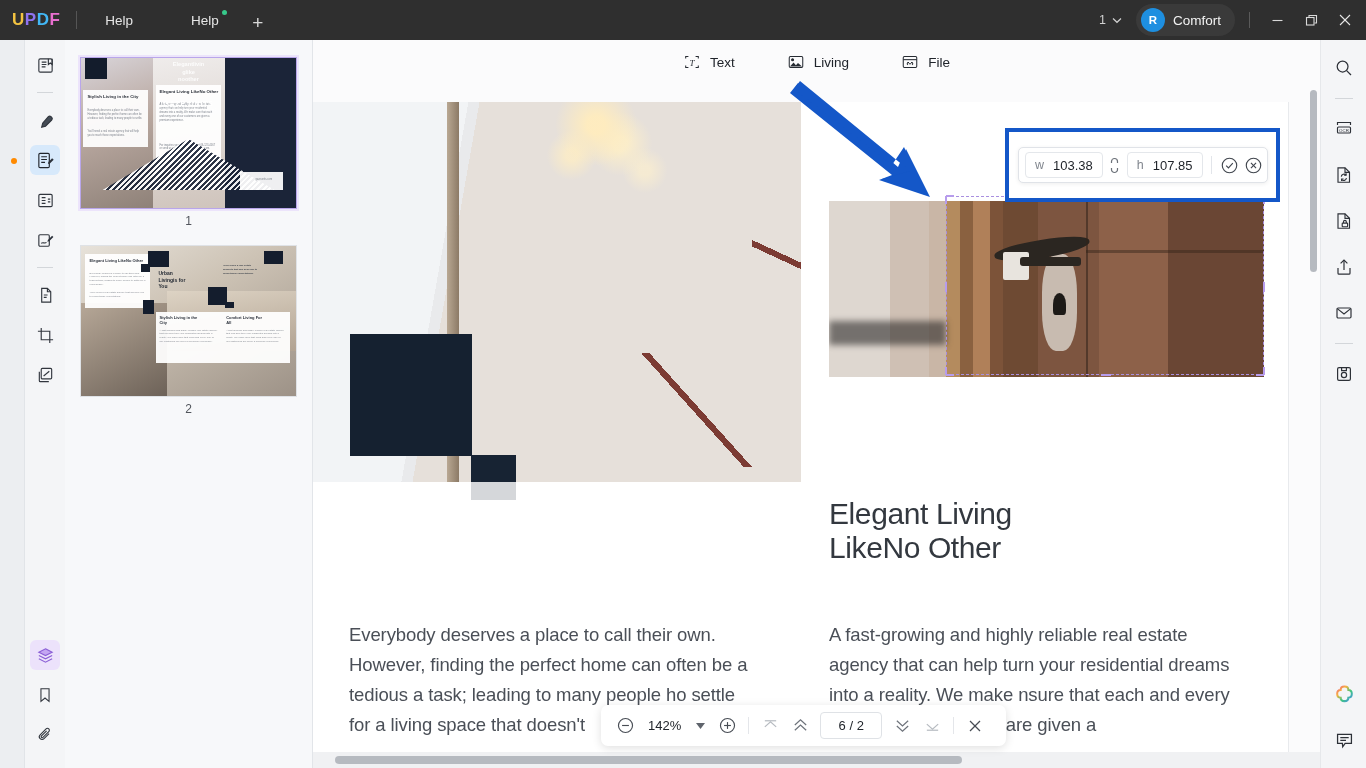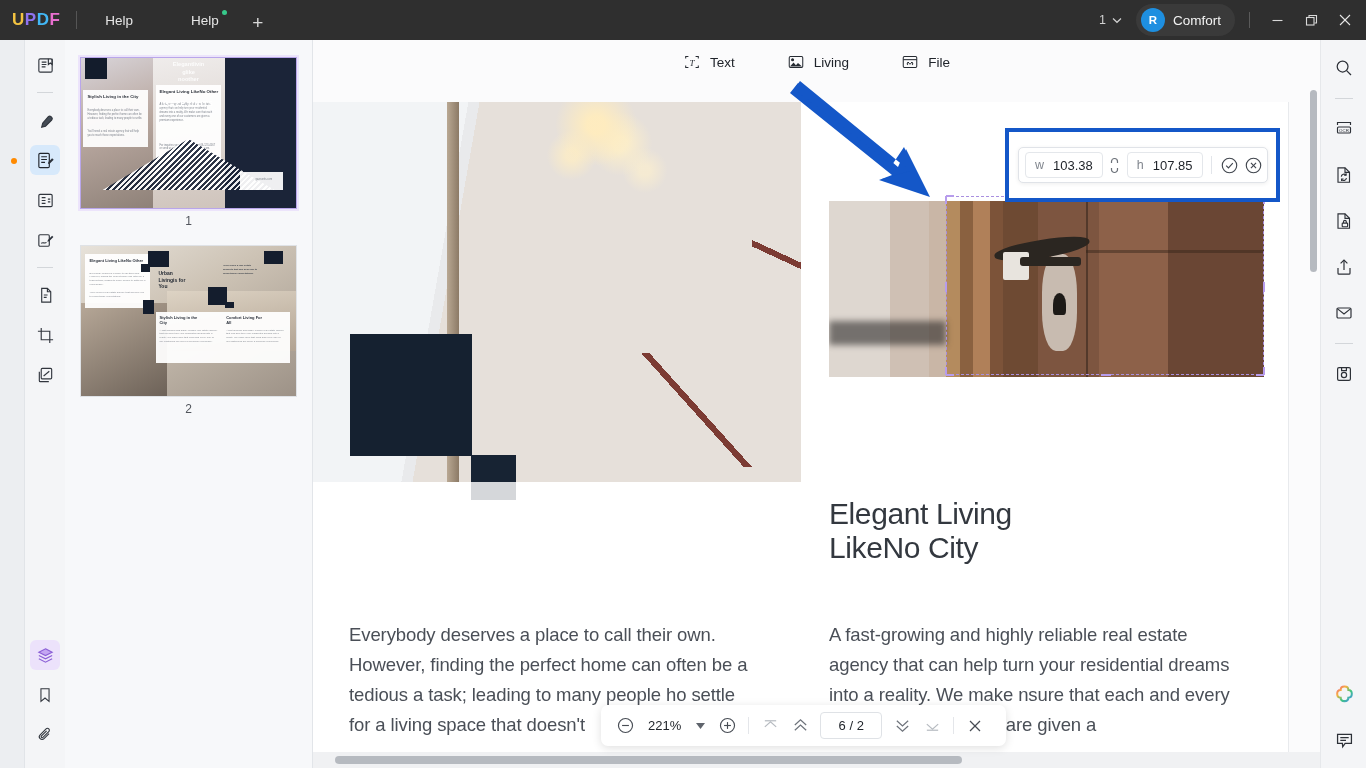--- a/index.html
+++ b/index.html
@@ -585,21 +585,21 @@
           <div class="plate"></div>
           <div class="handle"></div>
           <div class="spout"></div>
           <div class="arm"></div>
           <div class="keyhole"></div>
           <div class="seam"></div>
           <div class="seam2"></div>
         </div>
 
         <div class="hd" style="left:516px; top:395px; width:320px;">Elegant Living
-LikeNo City</div>
+LikeNo Other</div>
         <div class="bd" style="left:516px; top:518px; width:410px;">A fast-growing and highly reliable real estate agency that can help turn your residential dreams into a reality. We make nsure that each and every one of our customers are given a</div>
 
         <div class="sel-box">
           <div class="hdl c" style="left:-1px;  top:-2px;"></div>
           <div class="hdl cv" style="left:-2px;  top:-1px;"></div>
           <div class="hdl c" style="right:-1px; top:-2px;"></div>
           <div class="hdl cv" style="right:-2px; top:-1px;"></div>
           <div class="hdl c" style="left:-1px;  bottom:-2px;"></div>
           <div class="hdl cv" style="left:-2px;  bottom:-1px;"></div>
           <div class="hdl c" style="right:-1px; bottom:-2px;"></div>
@@ -658,21 +658,21 @@
     </div>
   </div>
 
   <div class="bottom-bar">
     <div class="bb-btn">
       <svg width="19" height="19" viewBox="0 0 20 20" fill="none" stroke="#474c54" stroke-width="1.2">
         <circle cx="10" cy="10" r="7.4"></circle>
           <line x1="6.4" y1="10" x2="13.6" y2="10"></line>
       </svg>
     </div>
-    <div class="bb-zoom">221%</div>
+    <div class="bb-zoom">142%</div>
     <div class="bb-caret">
       <svg width="9" height="6" viewBox="0 0 9 6" fill="#5f646c">
           <path d="M0 0 H9 L4.5 6 Z"></path>
         </svg>
     </div>
     <div class="bb-btn">
       <svg width="19" height="19" viewBox="0 0 20 20" fill="none" stroke="#474c54" stroke-width="1.2">
         <circle cx="10" cy="10" r="7.4"></circle>
           <line x1="6.4" y1="10" x2="13.6" y2="10"></line>
           <line x1="10" y1="6.4" x2="10" y2="13.6"></line>

